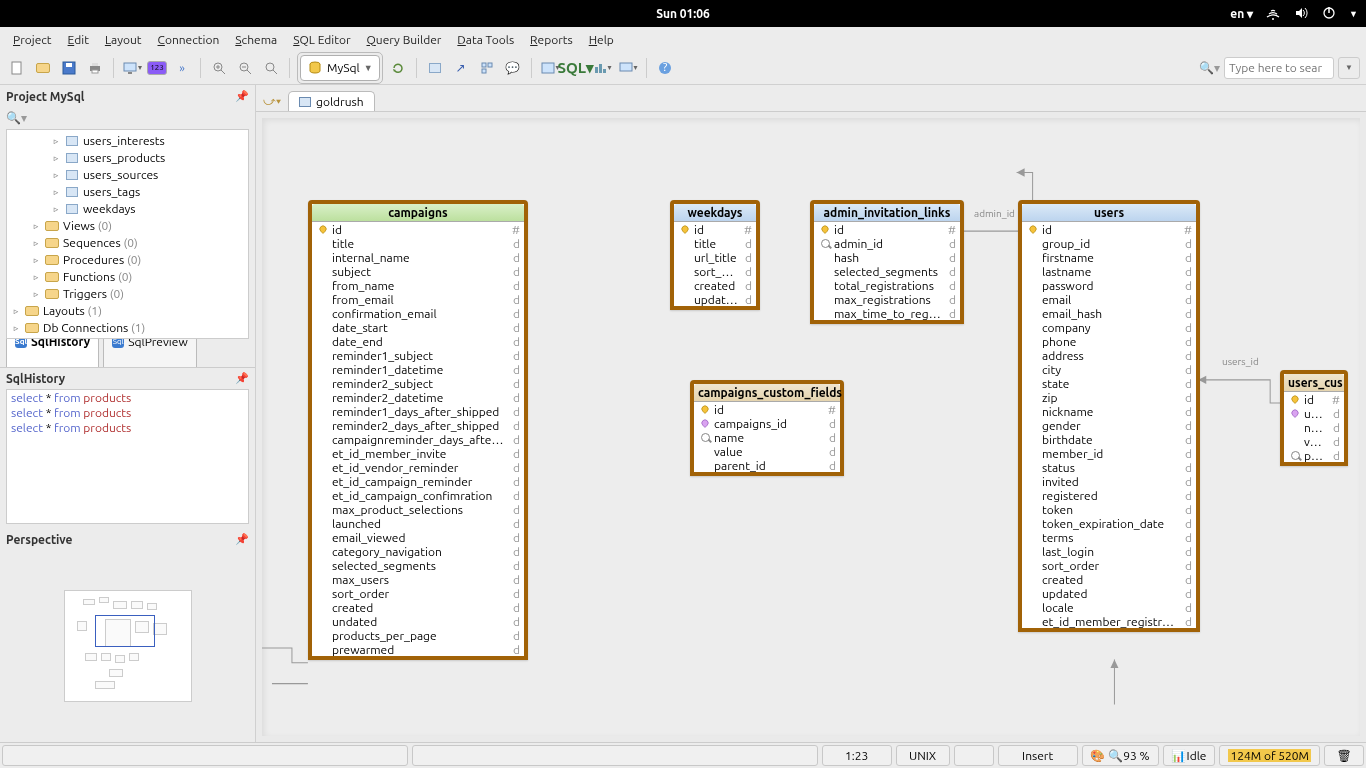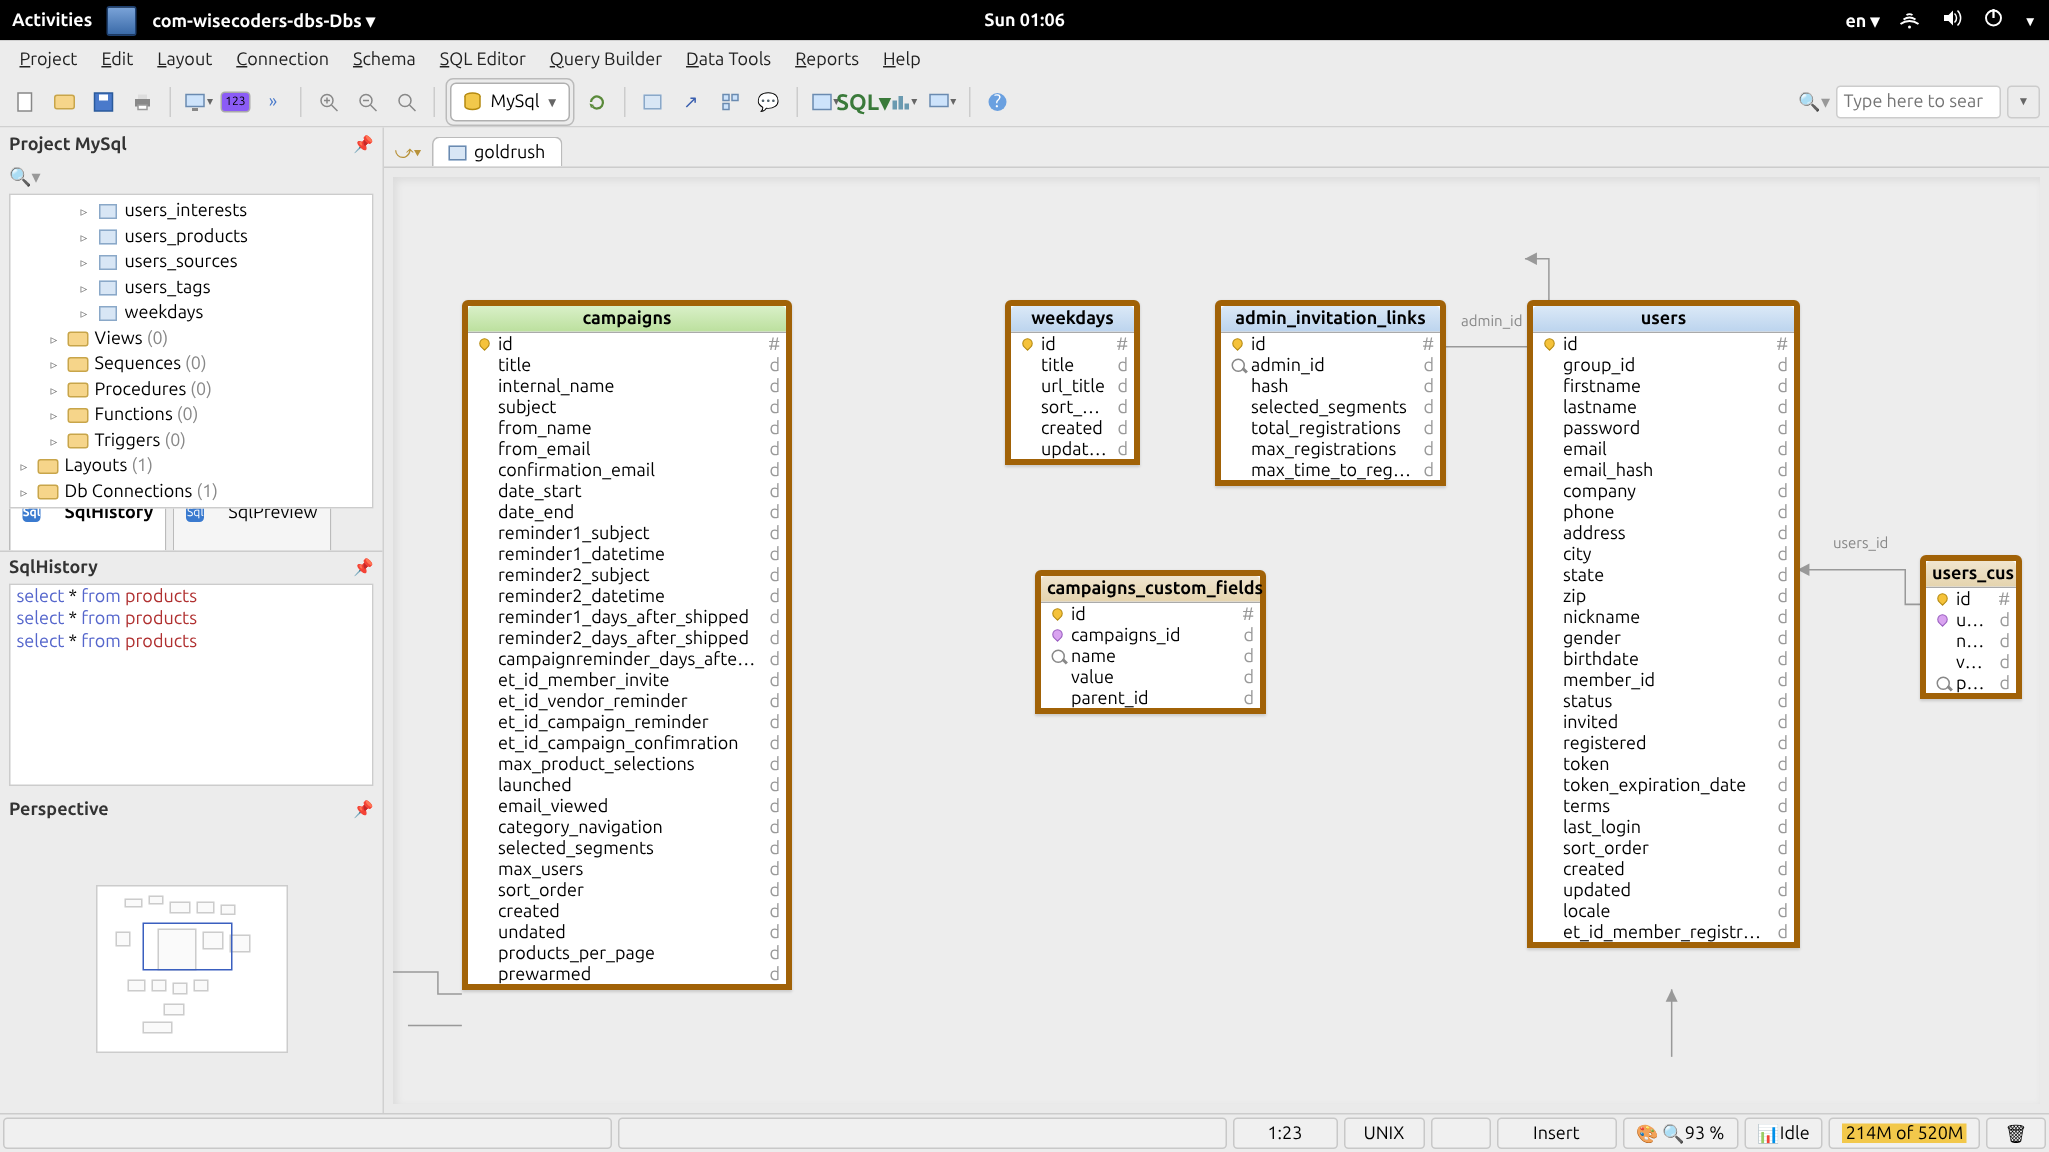--- a/index.html
+++ b/index.html
@@ -45,21 +45,21 @@
 .tree-row .arr { width: 10px; text-align: center; color: #777; font-size: 9px; }
 .tree-row .ic { width: 14px; height: 14px; display: inline-flex; align-items: center; justify-content: center; }
 .ic-folder { background: #f6d58a; border: 1px solid #c8a54a; border-radius: 2px; width: 14px; height: 10px; }
 .ic-table { background: #d8e6f5; border: 1px solid #8aa8c8; width: 12px; height: 10px; }
 .indent1 { padding-left: 24px; }
 .indent2 { padding-left: 44px; }
 .tree::-webkit-scrollbar { width: 12px; }
 .tree::-webkit-scrollbar-thumb { background: #bcbcbc; border-radius: 6px; }
 
 .tabs-row { display: flex; align-items: flex-end; padding: 0 6px; gap: 4px; height: 24px; }
-.tab { padding: 19px 8px; border: 1px solid #bbb; border-bottom: none; border-radius: 4px 4px 0 0; background: #f5f5f5; display: flex; align-items: center; gap: 16px; font-size: 12px; cursor: pointer; }
+.tab { padding: 19px 8px; border: 1px solid #bbb; border-bottom: none; border-radius: 4px 4px 0 0; background: #f5f5f5; display: flex; align-items: center; gap: 4px; font-size: 12px; cursor: pointer; }
 .tab.active { background: #fff; font-weight: 600; }
 .tab .dot { width: 12px; height: 12px; background: #3a7acf; color: #fff; border-radius: 3px; font-size: 8px; display:flex; align-items:center; justify-content:center; }
 
 .sql-history-box { flex: 0 0 135px; background: #fff; border: 1px solid #ccc; margin: 0 6px 4px 6px; overflow: auto; }
 .sql-history-box .hist-row { padding: 1px 4px; white-space: nowrap; cursor: default; }
 .hist-row .blue { color: #5566cc; }
 .hist-row .red { color: #b03030; }
 
 .perspective-box { flex: 1; display: flex; align-items: center; justify-content: center; padding: 6px; }
 .mini-map { width: 128px; height: 112px; border: 1px solid #ccc; background: #fff; position: relative; }
@@ -103,25 +103,20 @@
 .statusbar .flex { flex: 1; }
 .statusbar .sm { min-width: 40px; justify-content: center; }
 
 
 .svg-i { width: 16px; height: 16px; }
 </style>
 </head>
 <body>
 
 <div class="gnome-bar">
-  <div class="g-left">
-    <span>Activities</span>
-    <span class="app-icon"></span>
-    <span><span>com-wisecoders-dbs-Dbs</span> ▾</span>
-  </div>
   <div class="g-center">Sun 01:06</div>
   <div class="g-right">
     <span><span>en</span> ▾</span>
     <span>
       <svg class="svg-i" viewBox="0 0 16 16">
           <path d="M2 12a10 10 0 0 1 12 0M4 9a7 7 0 0 1 8 0M6 6a4 4 0 0 1 4 0" stroke="#fff" stroke-width="1.3" fill="none"></path>
           <circle cx="8" cy="14" r="1" fill="#fff"></circle>
         </svg>
     </span>
     <span>
@@ -909,17 +904,17 @@
   <div class="statusbar">
     <div class="cell flex"></div>
     <div class="cell flex"></div>
     <div class="cell" style="min-width:70px;justify-content:center">1:23</div>
     <div class="cell" style="min-width:54px;justify-content:center">UNIX</div>
     <div class="cell sm"></div>
     <div class="cell" style="min-width:80px;justify-content:center">Insert</div>
     <div class="cell">🎨 🔍 <span>93 %</span></div>
     <div class="cell">📊 <span>Idle</span></div>
     <div class="cell">
-        <span style="background:#f2c84b;padding:0 2px">214M of 520M</span>
+        <span style="background:#f2c84b;padding:0 2px">124M of 520M</span>
       </div>
     <div class="cell sm">🗑</div>
   </div>
 </div>
 
 </body></html>

